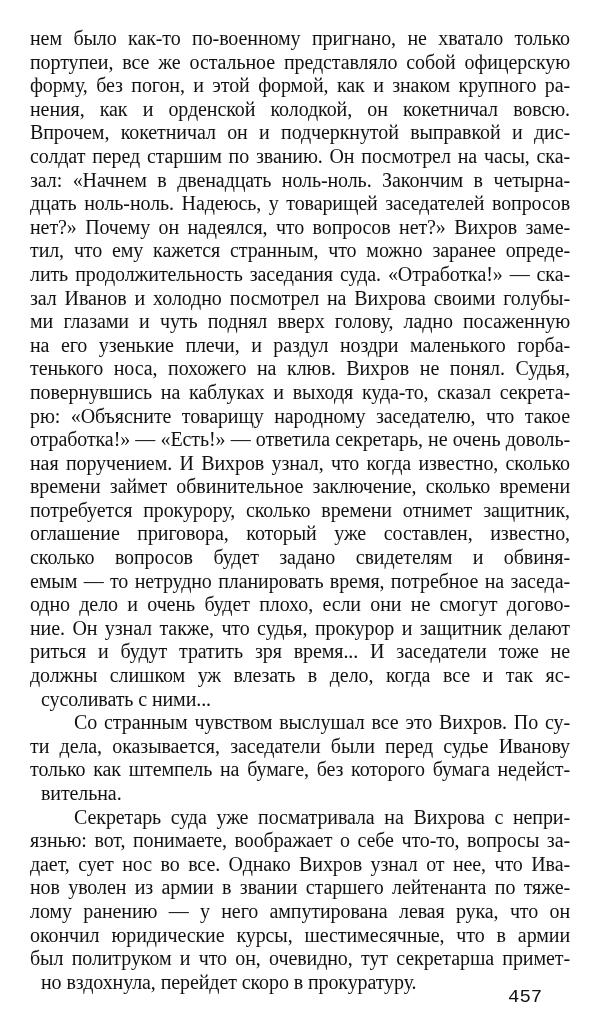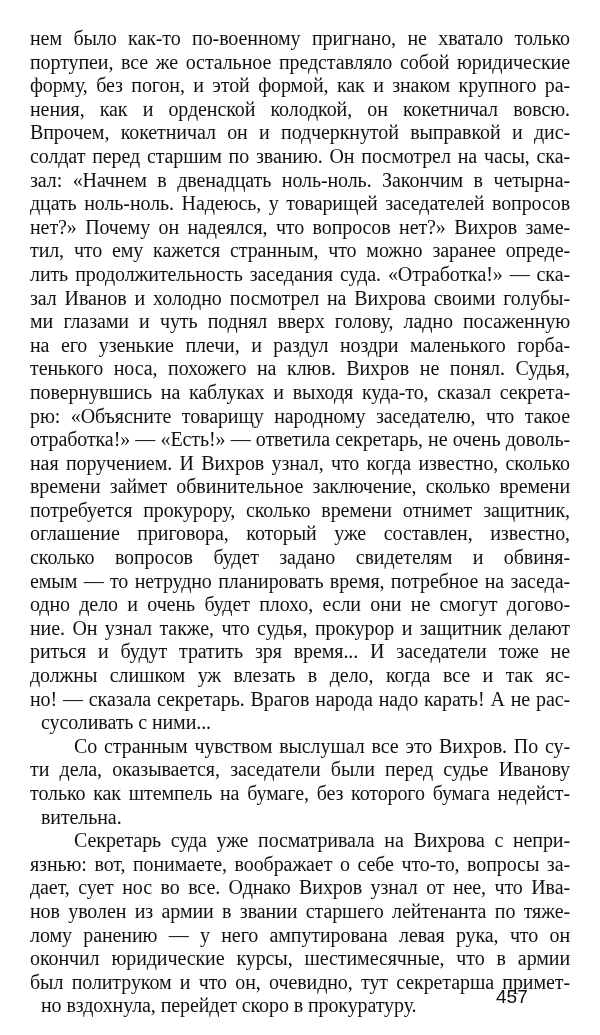--- a/index.html
+++ b/index.html
@@ -34,35 +34,35 @@
   }
   .line.last {
     text-align-last: left;
     margin-left: 11px;
   }
   .line.indent {
     padding-left: 44px;
   }
   .page-number {
     position: absolute;
-    left: 496px;
+    left: 508px;
     top: 986px;
     font-size: 19px;
-    font-family: Liberation Sans, sans-serif;
+    font-family: Liberation Mono, monospace;
     color: #111111;
   }
 </style>
 </head>
 <body>
 
 <div class="page">
 
   <div>
     <span class="line">нем было как-то по-военному пригнано, не хватало только</span>
-    <span class="line">портупеи, все же остальное представляло собой юридические</span>
+    <span class="line">портупеи, все же остальное представляло собой офицерскую</span>
     <span class="line">форму, без погон, и этой формой, как и знаком крупного ра-</span>
     <span class="line">нения, как и орденской колодкой, он кокетничал вовсю.</span>
     <span class="line">Впрочем, кокетничал он и подчеркнутой выправкой и дис-</span>
     <span class="line">солдат перед старшим по званию. Он посмотрел на часы, ска-</span>
     <span class="line">зал: «Начнем в двенадцать ноль-ноль. Закончим в четырна-</span>
     <span class="line">дцать ноль-ноль. Надеюсь, у товарищей заседателей вопросов</span>
     <span class="line">нет?» Почему он надеялся, что вопросов нет?» Вихров заме-</span>
     <span class="line">тил, что ему кажется странным, что можно заранее опреде-</span>
     <span class="line">лить продолжительность заседания суда. «Отработка!» — ска-</span>
     <span class="line">зал Иванов и холодно посмотрел на Вихрова своими голубы-</span>
@@ -75,21 +75,20 @@
     <span class="line">ная поручением. И Вихров узнал, что когда известно, сколько</span>
     <span class="line">времени займет обвинительное заключение, сколько времени</span>
     <span class="line">потребуется прокурору, сколько времени отнимет защитник,</span>
     <span class="line">оглашение приговора, который уже составлен, известно,</span>
     <span class="line">сколько вопросов будет задано свидетелям и обвиня-</span>
     <span class="line">емым — то нетрудно планировать время, потребное на заседа-</span>
     <span class="line">одно дело и очень будет плохо, если они не смогут догово-</span>
     <span class="line">ние. Он узнал также, что судья, прокурор и защитник делают</span>
     <span class="line">риться и будут тратить зря время... И заседатели тоже не</span>
     <span class="line">должны слишком уж влезать в дело, когда все и так яс-</span>
-    <span class="line">но! — сказала секретарь. Врагов народа надо карать! А не рас-</span>
     <span class="line last">сусоливать с ними...</span>
   </div>
 
   <div>
     <span class="line indent">Со странным чувством выслушал все это Вихров. По су-</span>
     <span class="line">ти дела, оказывается, заседатели были перед судье Иванову</span>
     <span class="line">только как штемпель на бумаге, без которого бумага недейст-</span>
     <span class="line last">вительна.</span>
   </div>
 

